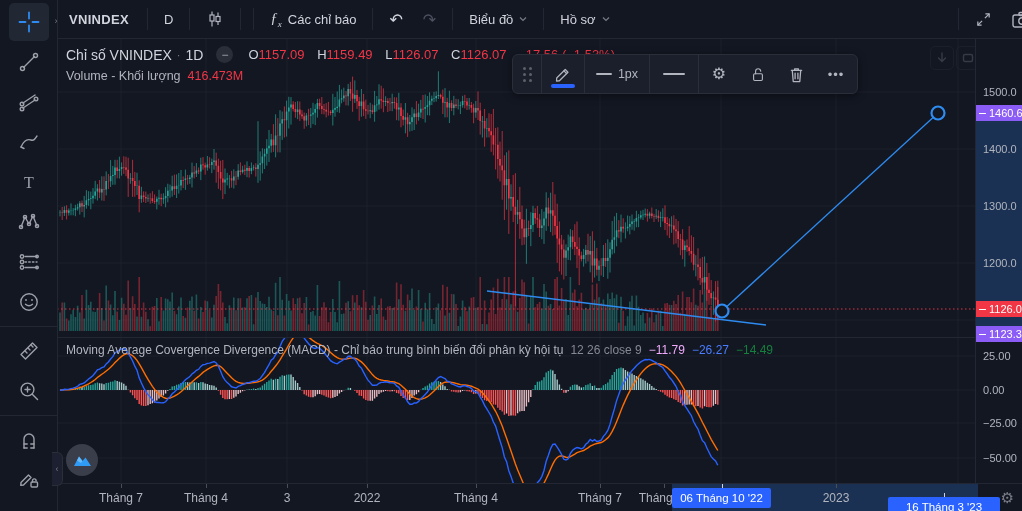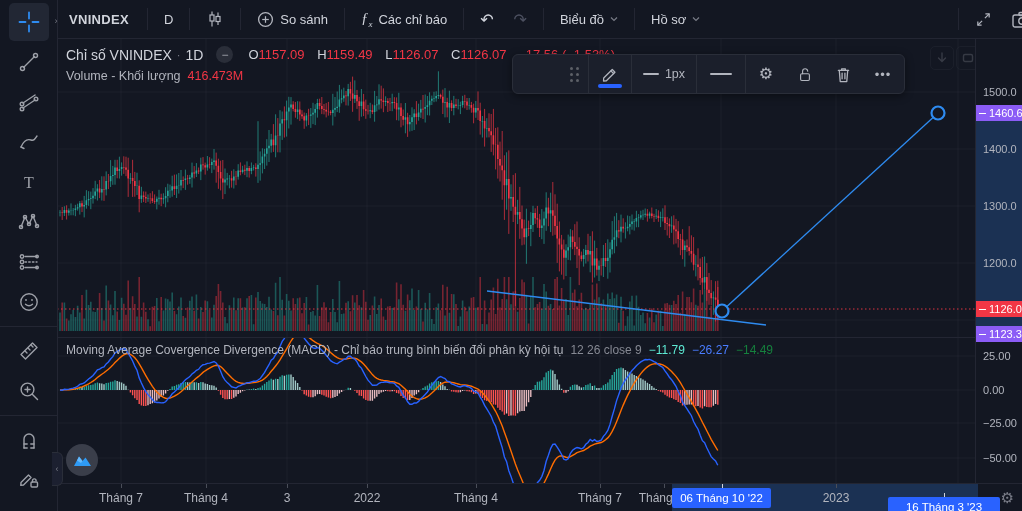--- a/index.html
+++ b/index.html
@@ -41,26 +41,26 @@
   #legend1{left:66px;top:46px;font-size:14px;gap:5px;}
   #legend1 .ohlc{font-size:13px;margin-left:10px;}
   .oh-l{color:#d1d4dc;margin-left:9px;}
   .oh-v{color:#f23645;}
   #legend-min{width:17px;height:17px;border-radius:50%;background:#2a2e39;color:#9da0a8;margin-left:8px;
               display:flex;align-items:center;justify-content:center;font-size:12px;line-height:1;cursor:pointer;}
   #legend2{left:66px;top:69px;font-size:12.5px;gap:7px;color:#b2b5be;}
   #legend2 .vol-v{color:#f23645;}
   #macd-legend{left:66px;top:343px;font-size:12px;gap:7px;color:#b2b5be;z-index:6;}
   #macd-legend .pv{color:#868993;}
-  .mv1{color:#5eead4;} .mv2{color:#4a7dff;} .mv3{color:#15803d;}
+  .mv1{color:#f0abfc;} .mv2{color:#4a7dff;} .mv3{color:#15803d;}
 
   
   #float-tb{position:absolute;left:512px;top:54px;height:38px;z-index:8;display:flex;align-items:stretch;
             background:#1b1f2b;border:1px solid #2a2e39;border-radius:6px;
-            box-shadow:0 2px 8px rgba(0,0,0,.45);padding-left:47px;}
+            box-shadow:0 2px 8px rgba(0,0,0,.45);}
   .ft-cell{display:flex;align-items:center;justify-content:center;color:#b2b5be;cursor:pointer;gap:6px;}
   .ft-sep{width:1px;background:#2a2e39;}
   #ft-handle{width:28px;cursor:grab;}
   .dots6{display:grid;grid-template-columns:3px 3px;grid-gap:3px;}
   .dots6 i{width:3px;height:3px;border-radius:50%;background:#5d6067;}
   .wline{display:inline-block;width:16px;height:2px;background:#b2b5be;border-radius:1px;}
   .wline.long{width:22px;}
   #ft-color .swatch{position:absolute;left:9px;right:9px;bottom:5px;height:4px;border-radius:2px;background:#2962ff;}
   #ft-color{position:relative;width:42px;}
   .ft-ico{font-size:16px;line-height:1;}
@@ -117,28 +117,20 @@
       <svg width="18" height="18" viewBox="0 0 18 18">
         <g stroke="#b2b5be" stroke-width="1.2" fill="none">
           <line x1="6" y1="1.5" x2="6" y2="16.5"></line>
             <rect x="4" y="5" width="4" height="6" fill="#131722"></rect>
           <line x1="12" y1="2.5" x2="12" y2="15"></line>
             <rect x="10" y="6.5" width="4" height="5" fill="#131722"></rect>
         </g>
       </svg>
     </div>
     <div class="tb-sep"></div>
-    <div class="tb-btn">
-      <svg width="17" height="17" viewBox="0 0 18 18">
-        <circle cx="9" cy="9" r="7.3" class="icon-stroke" style="stroke:#b2b5be"></circle>
-        <line x1="9" y1="5.5" x2="9" y2="12.5" stroke="#b2b5be" stroke-width="1.3"></line>
-        <line x1="5.5" y1="9" x2="12.5" y2="9" stroke="#b2b5be" stroke-width="1.3"></line>
-      </svg>
-      <span>So sánh</span>
-    </div>
     <div class="tb-sep"></div>
     <div class="tb-btn">
       <span style="font-style:italic;font-family:'Liberation Serif',serif;font-size:15px;">ƒ<sub style="font-size:9px;">x</sub></span>
       <span>Các chỉ báo</span>
     </div>
     <div class="tb-sep"></div>
     <div class="tb-btn" style="font-size:16px;">↶</div>
     <div class="tb-btn dim" style="font-size:16px;color:#4c5060;">↷</div>
     <div class="tb-sep"></div>
     <div class="tb-btn">

